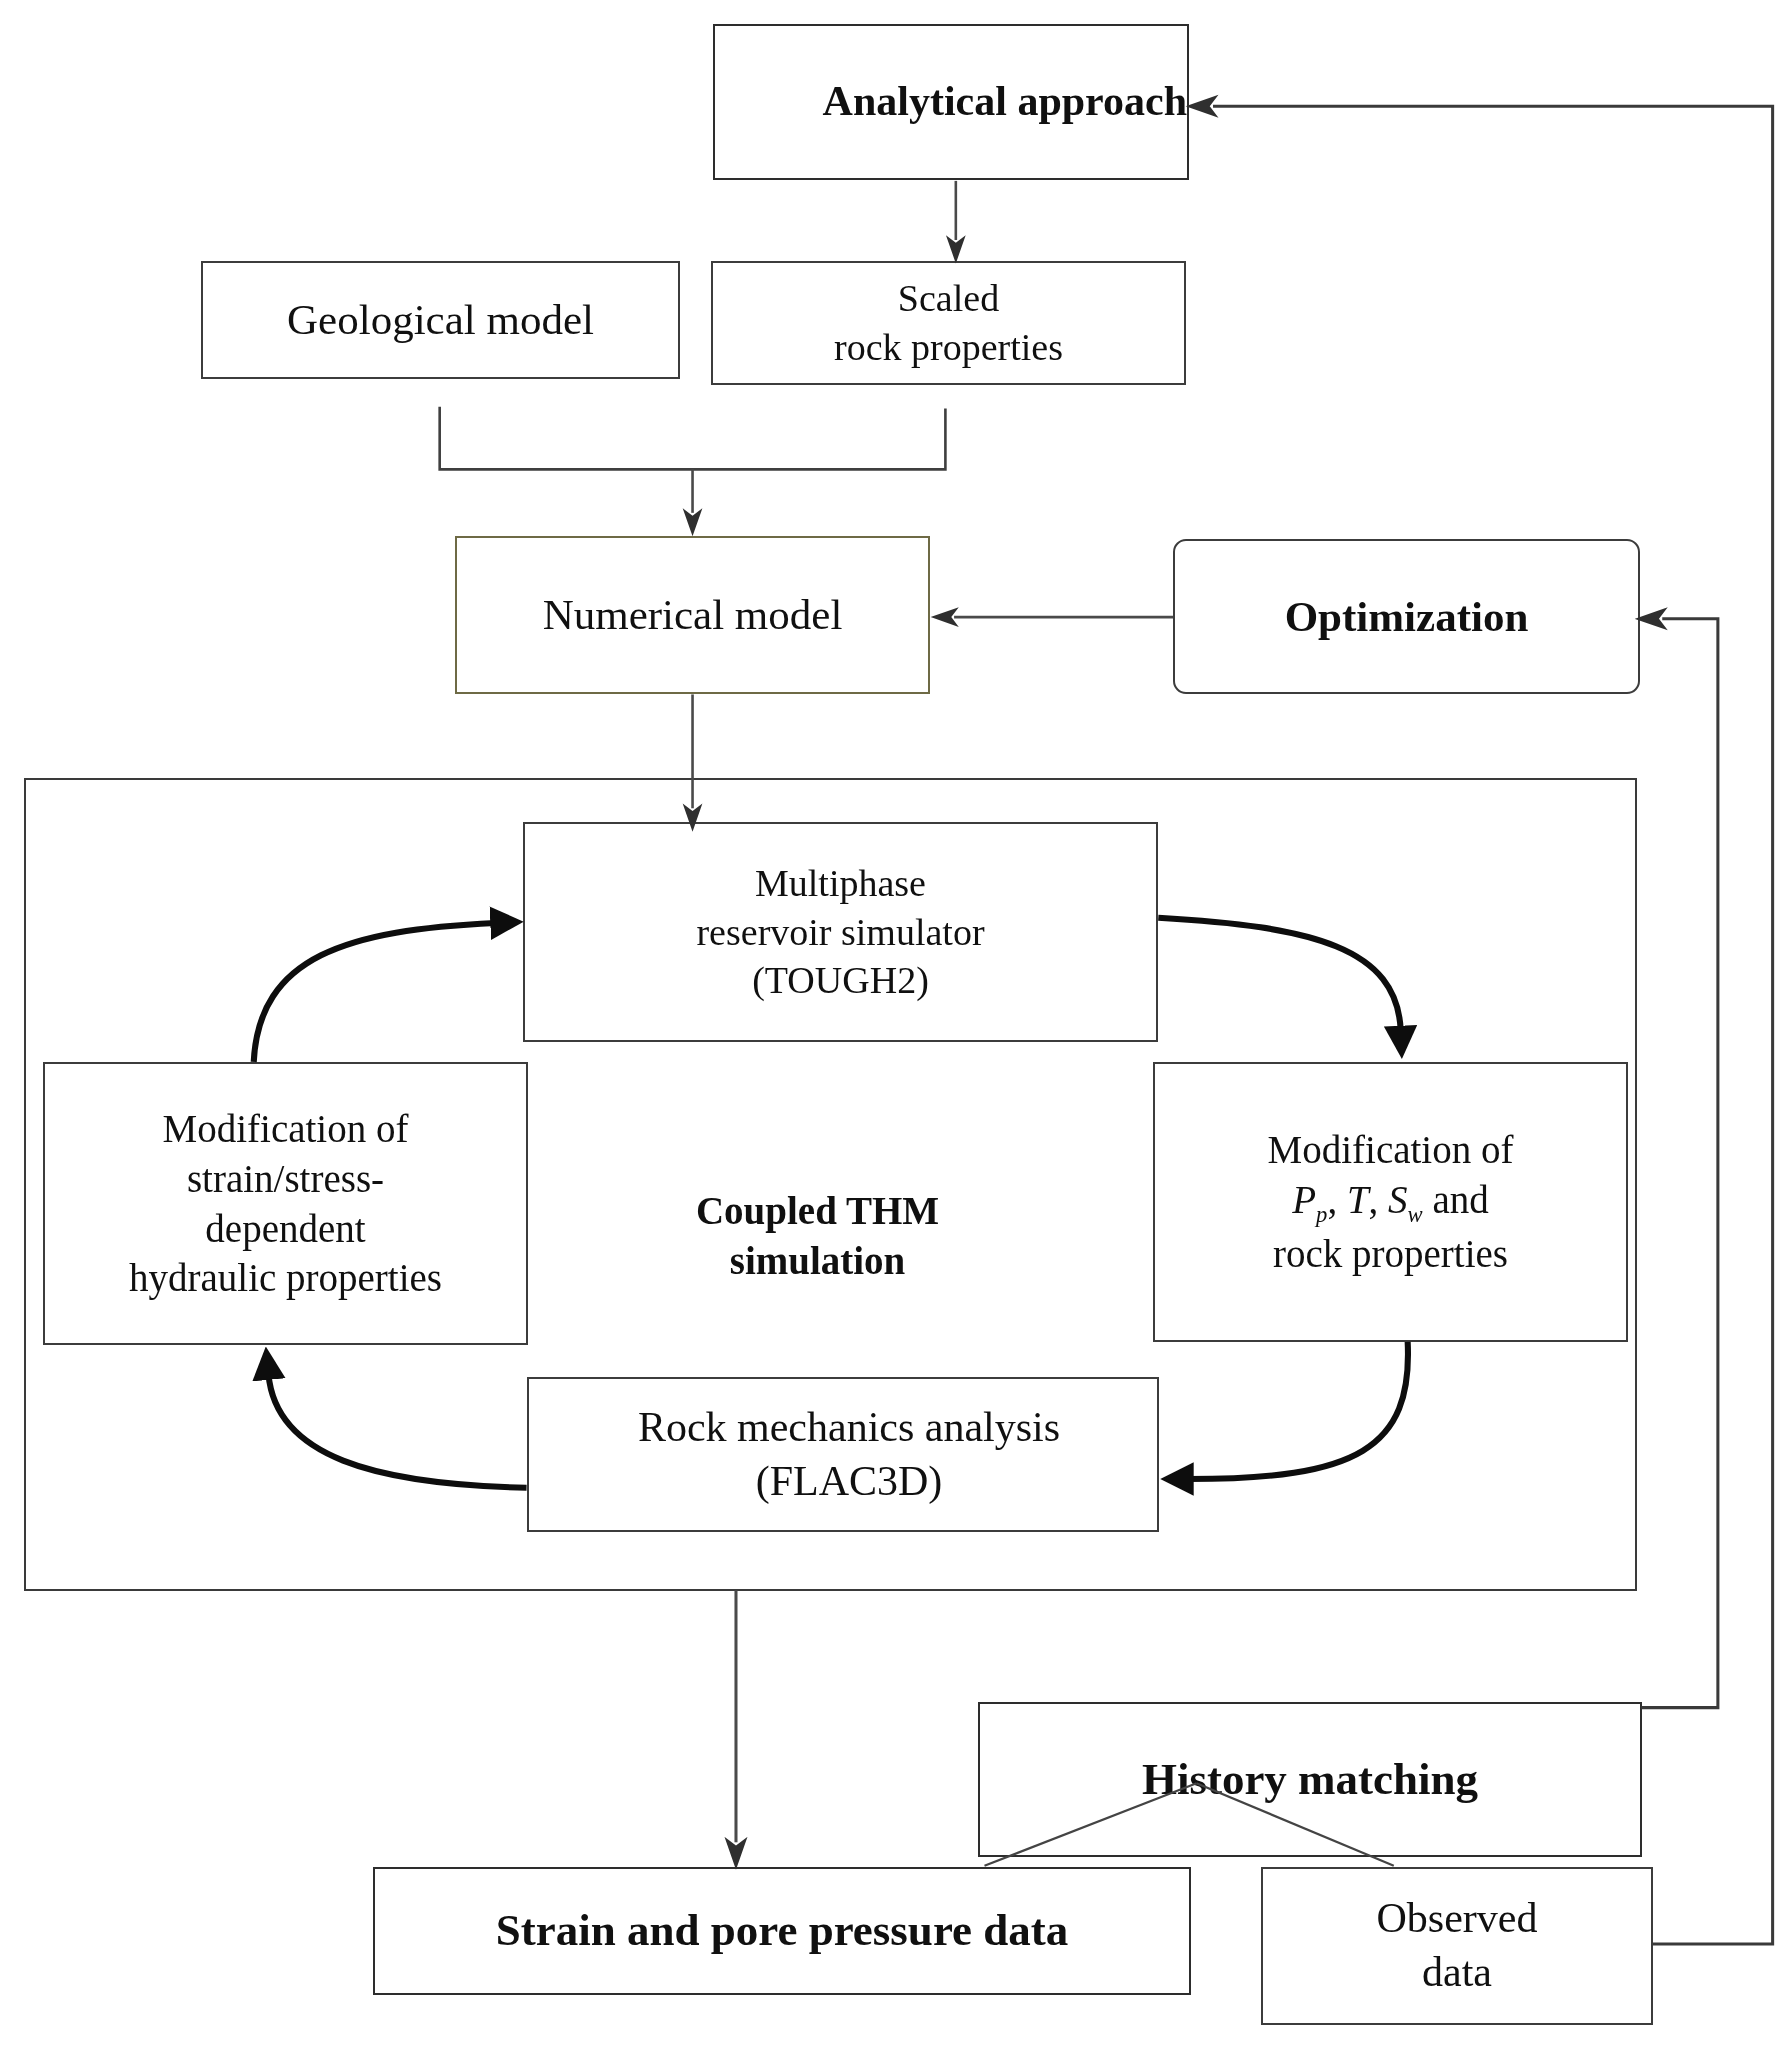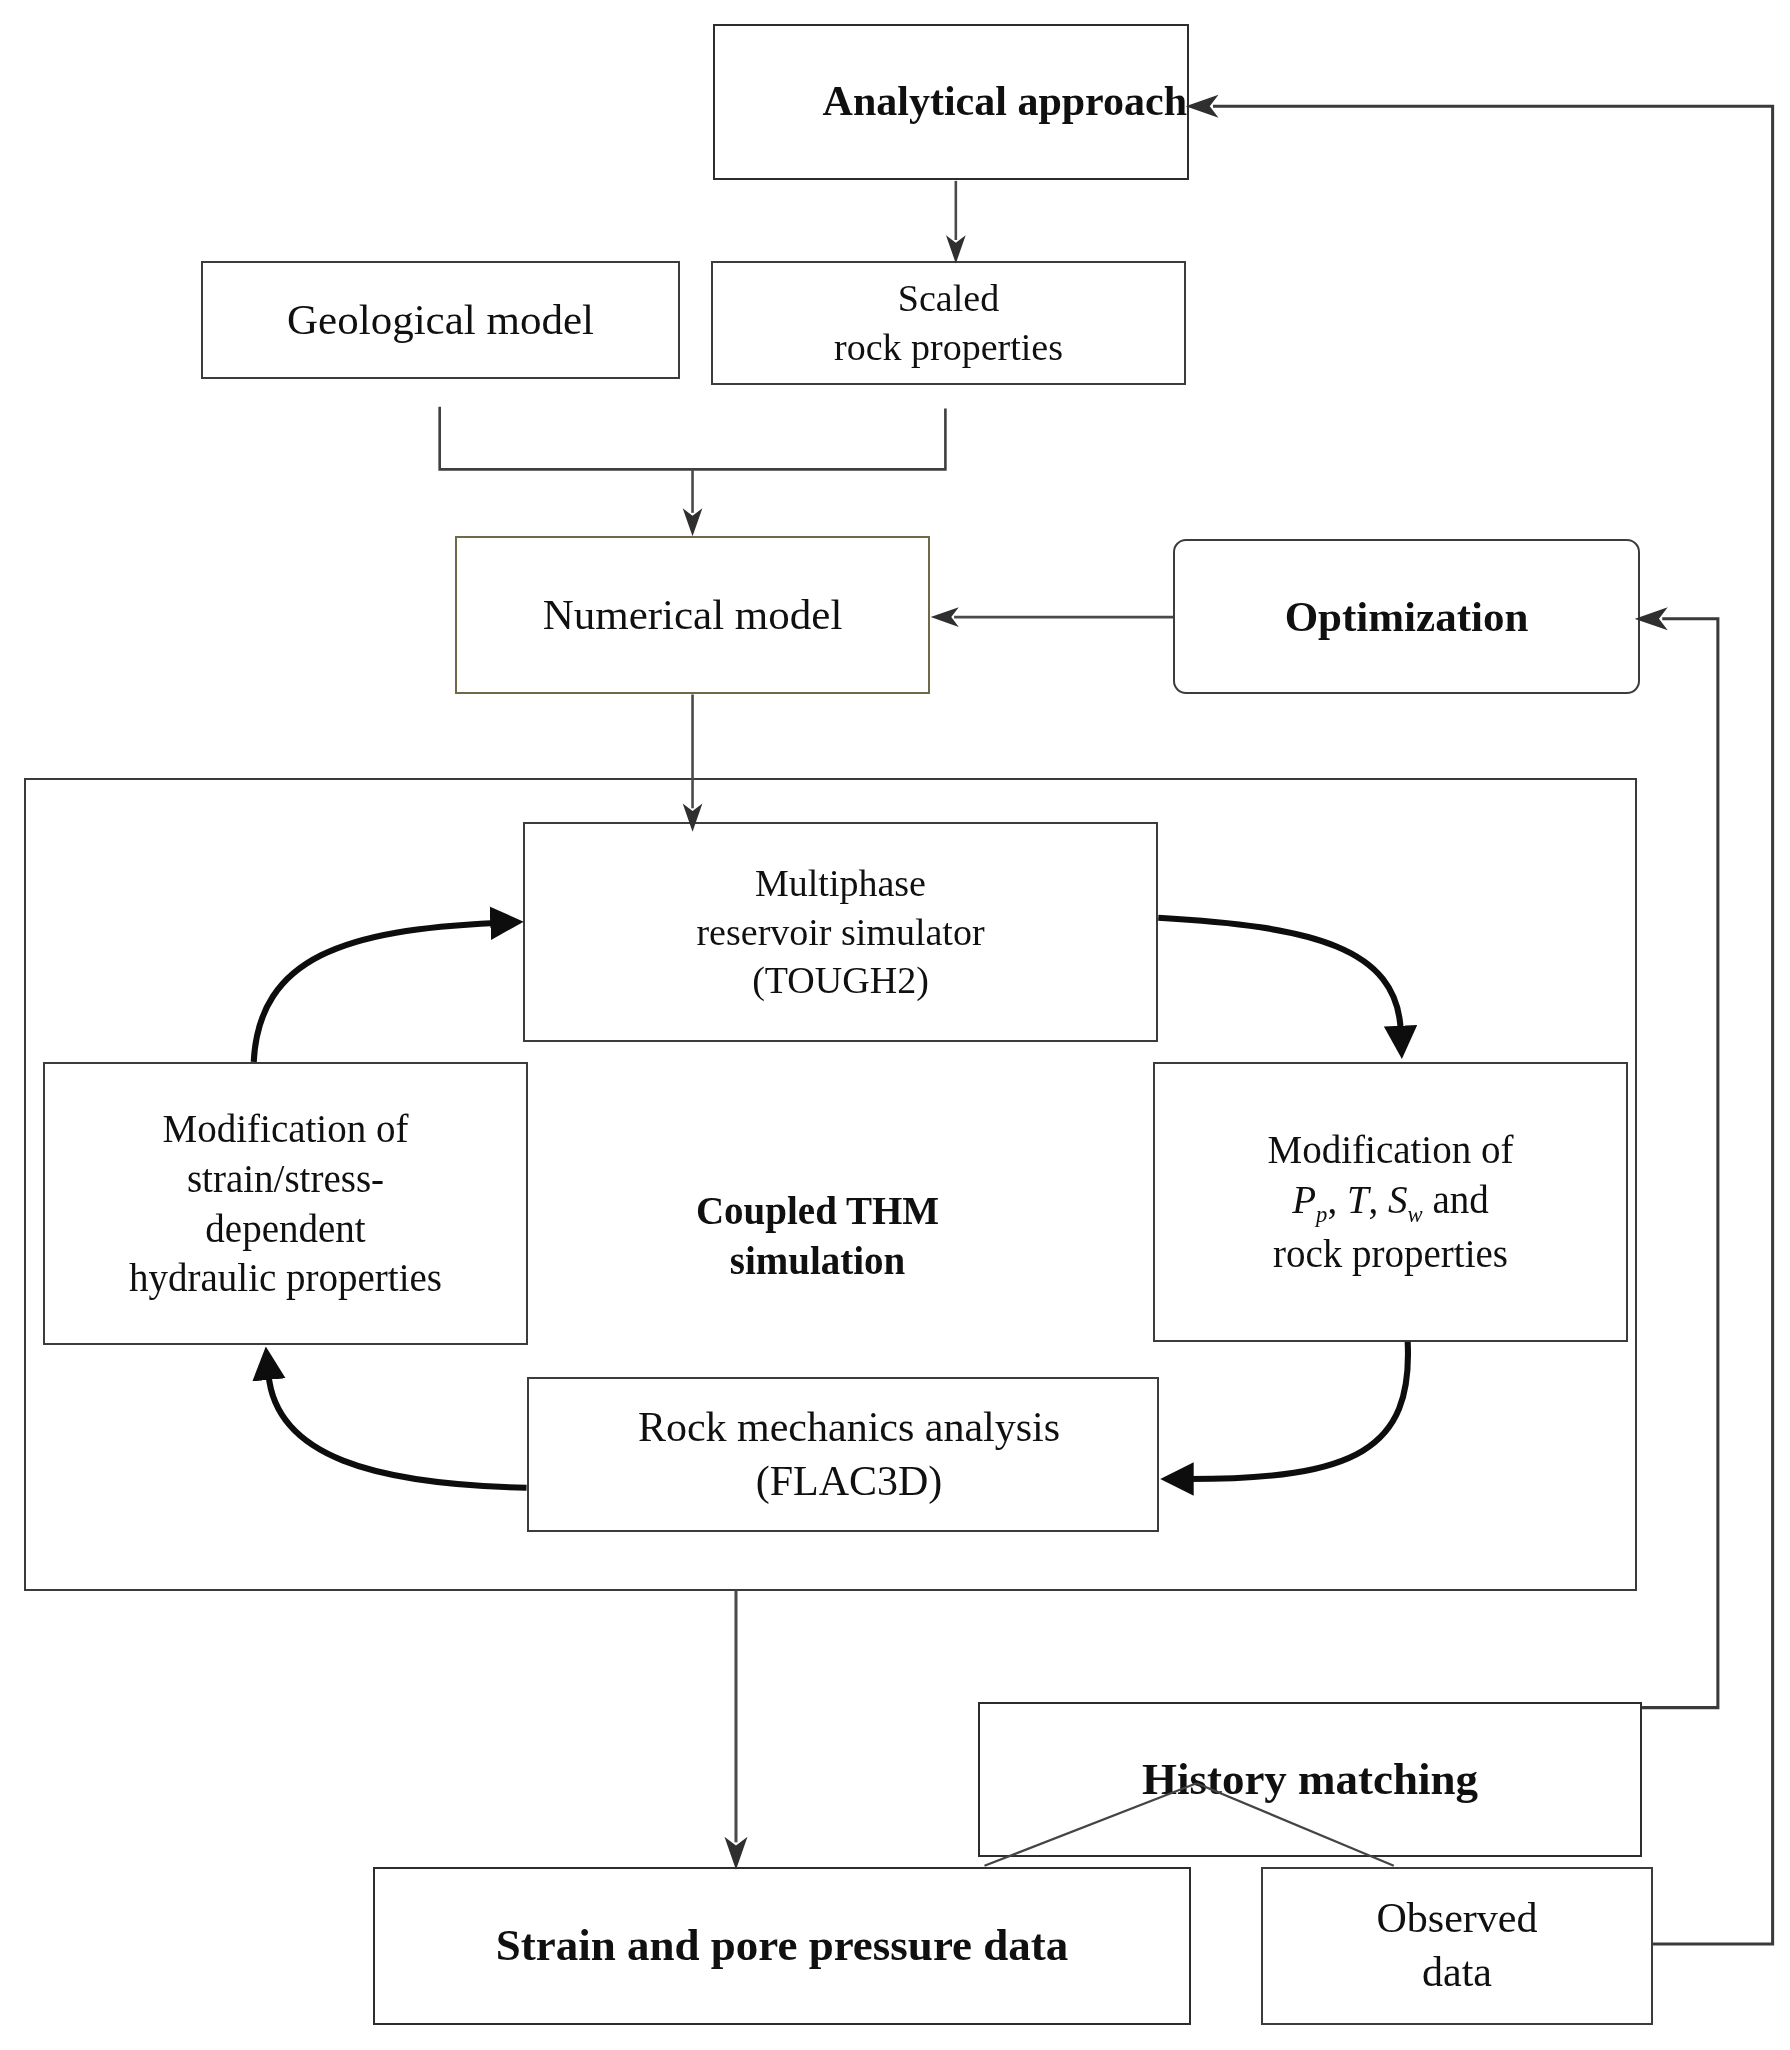--- a/index.html
+++ b/index.html
@@ -28,21 +28,21 @@
   #scaled       { left:711px;  top:261px;  width:475px; height:124px; font-size:38px; }
   #numerical    { left:455px;  top:536px;  width:475px; height:158px; font-size:43px; border-color:#6e6a45;justify-content:center; }
   #optimization { left:1173px; top:539px;  width:467px; height:155px; font-weight:bold; font-size:43px;border-radius:13px; }
   #container    { left:24px;   top:778px;  width:1613px; height:813px; background:transparent; border-color:#3a3a3a; }
   #multiphase   { left:523px;  top:822px;  width:635px; height:220px; font-size:38px;text-align:right; }
   #leftmod      { left:43px;   top:1062px; width:485px; height:283px; font-size:39px; }
   #thm          { left:574px;  top:1178px; width:487px; height:115px; font-weight:bold; font-size:39px; }
   #rightmod     { left:1153px; top:1062px; width:475px; height:280px; font-size:39px; }
   #rockmech     { left:527px;  top:1377px; width:632px; height:155px; font-size:42px;padding-left:12px; }
   #history      { left:978px; top:1694px; width:664px; height:155px; font-weight:bold; font-size:45px; border-color:#2d2d2d;margin-top:8px; }
-  #strain       { left:373px;  top:1867px; width:818px; height:158px; font-weight:bold; font-size:45px; border-color:#2d2d2d; }
+  #strain       { left:373px;  top:1867px; width:818px; height:128px; font-weight:bold; font-size:45px; border-color:#2d2d2d; }
   #observed     { left:1261px; top:1867px; width:392px; height:158px; font-size:42px; }
   #rightmod sub { font-size:0.58em; font-style:italic; }
   #rightmod i   { font-style:italic; }
   svg.wires {
     position:absolute; left:0; top:0;
     width:1790px; height:2051px;
     pointer-events:none;
   }
 </style>
 </head>

